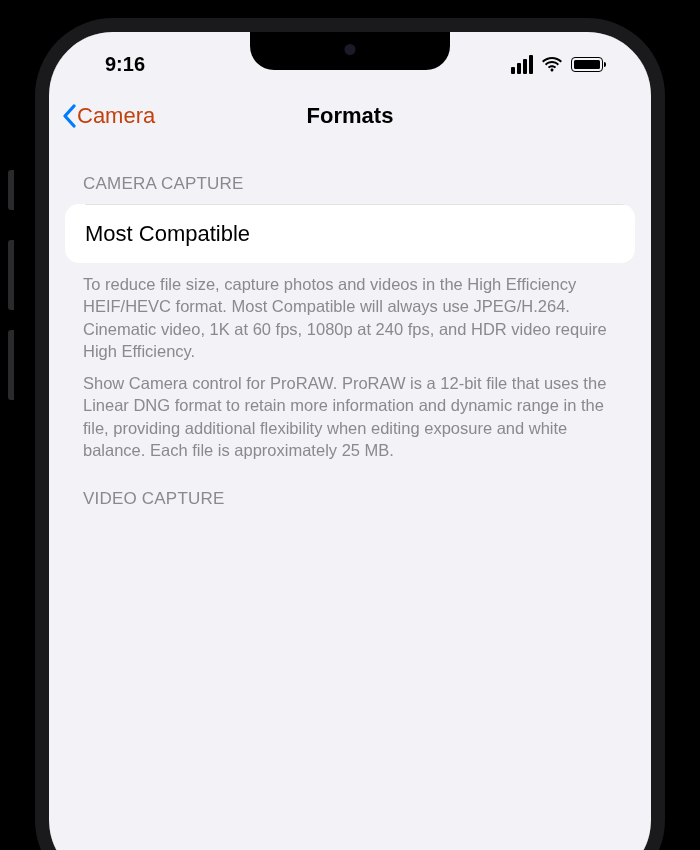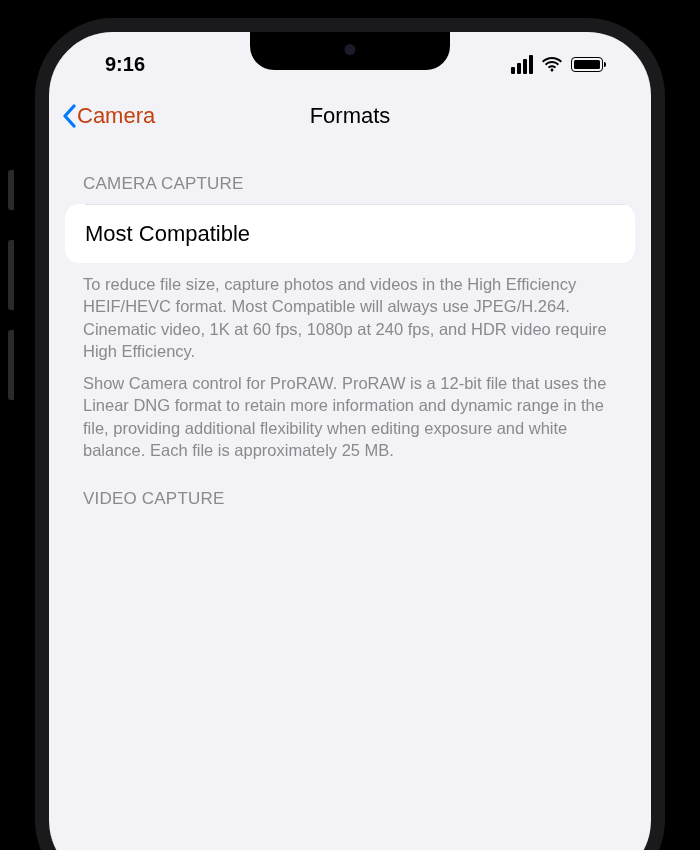--- a/index.html
+++ b/index.html
@@ -134,21 +134,21 @@
       cursor: pointer;
     }
     .back-chevron svg {
       display: block;
     }
     .nav-title {
       position: absolute;
       left: 50%;
       transform: translateX(-50%);
       font-size: 22px;
-      font-weight: 400;
+      font-weight: 700;
       color: #000;
     }
     .content {
       padding: 0 16px;
     }
     .section-header {
       font-size: 17px;
       color: #8a8a8e;
       letter-spacing: 0.2px;
       padding: 30px 18px 10px;

